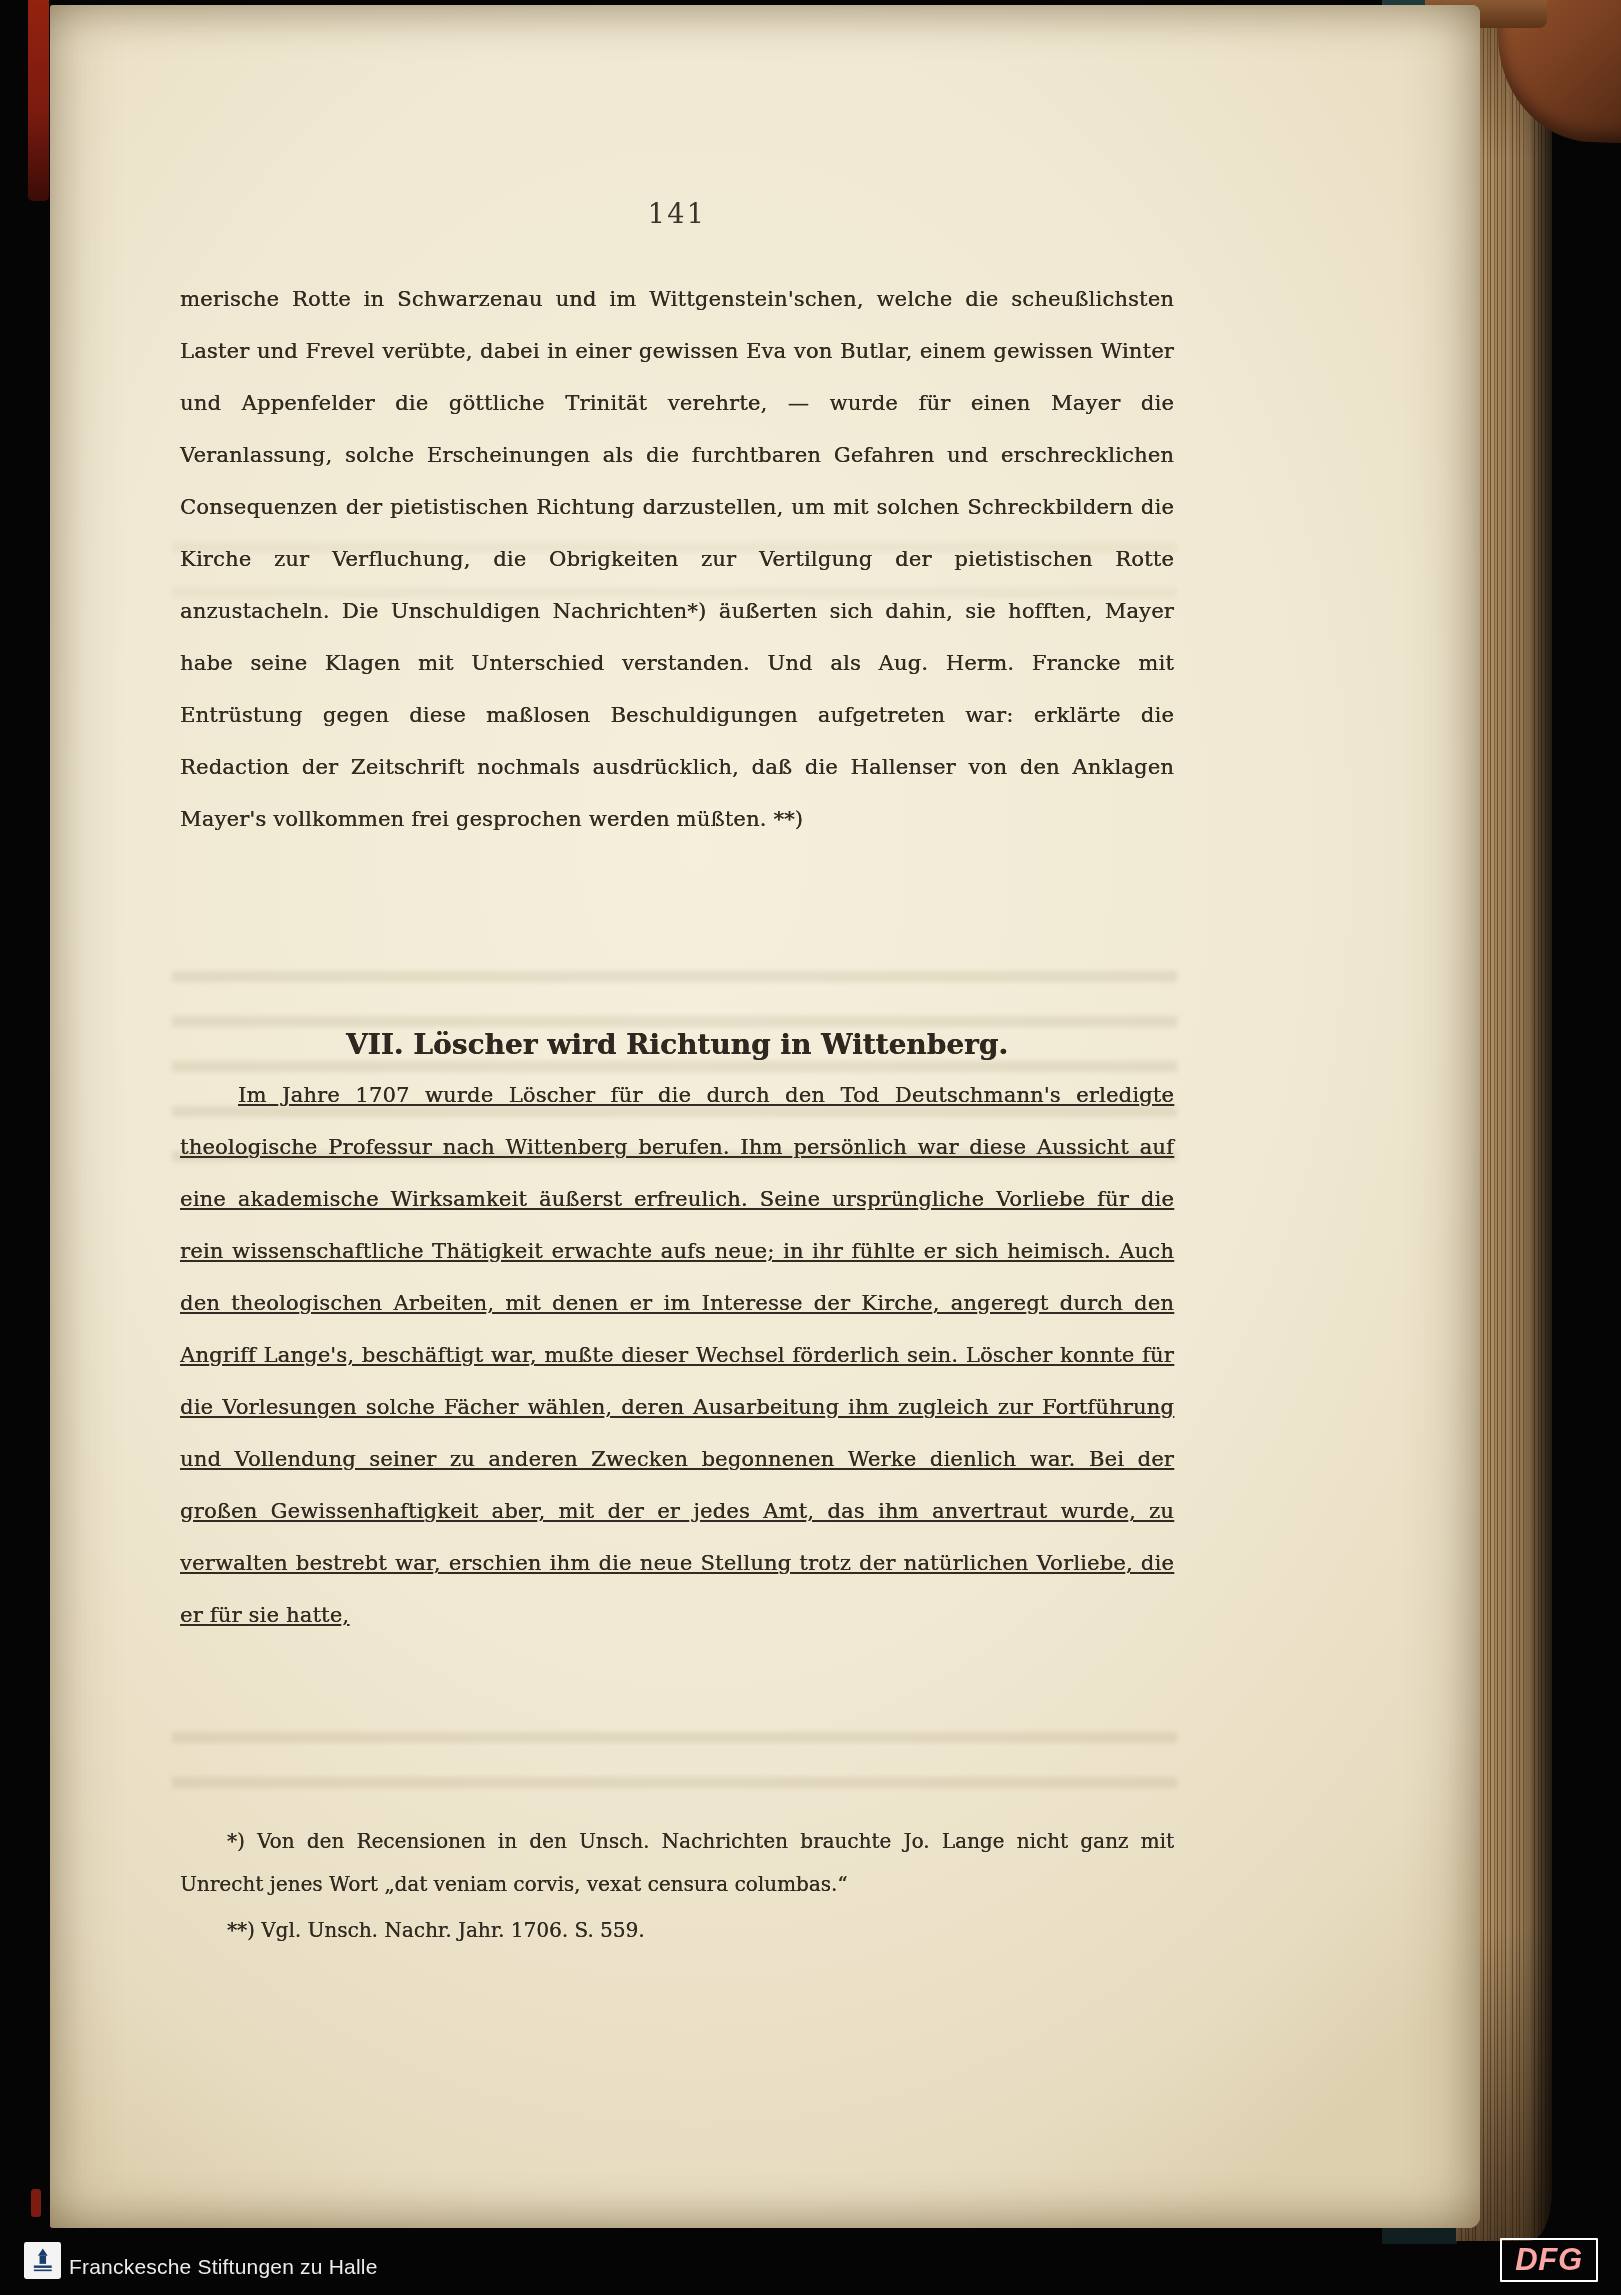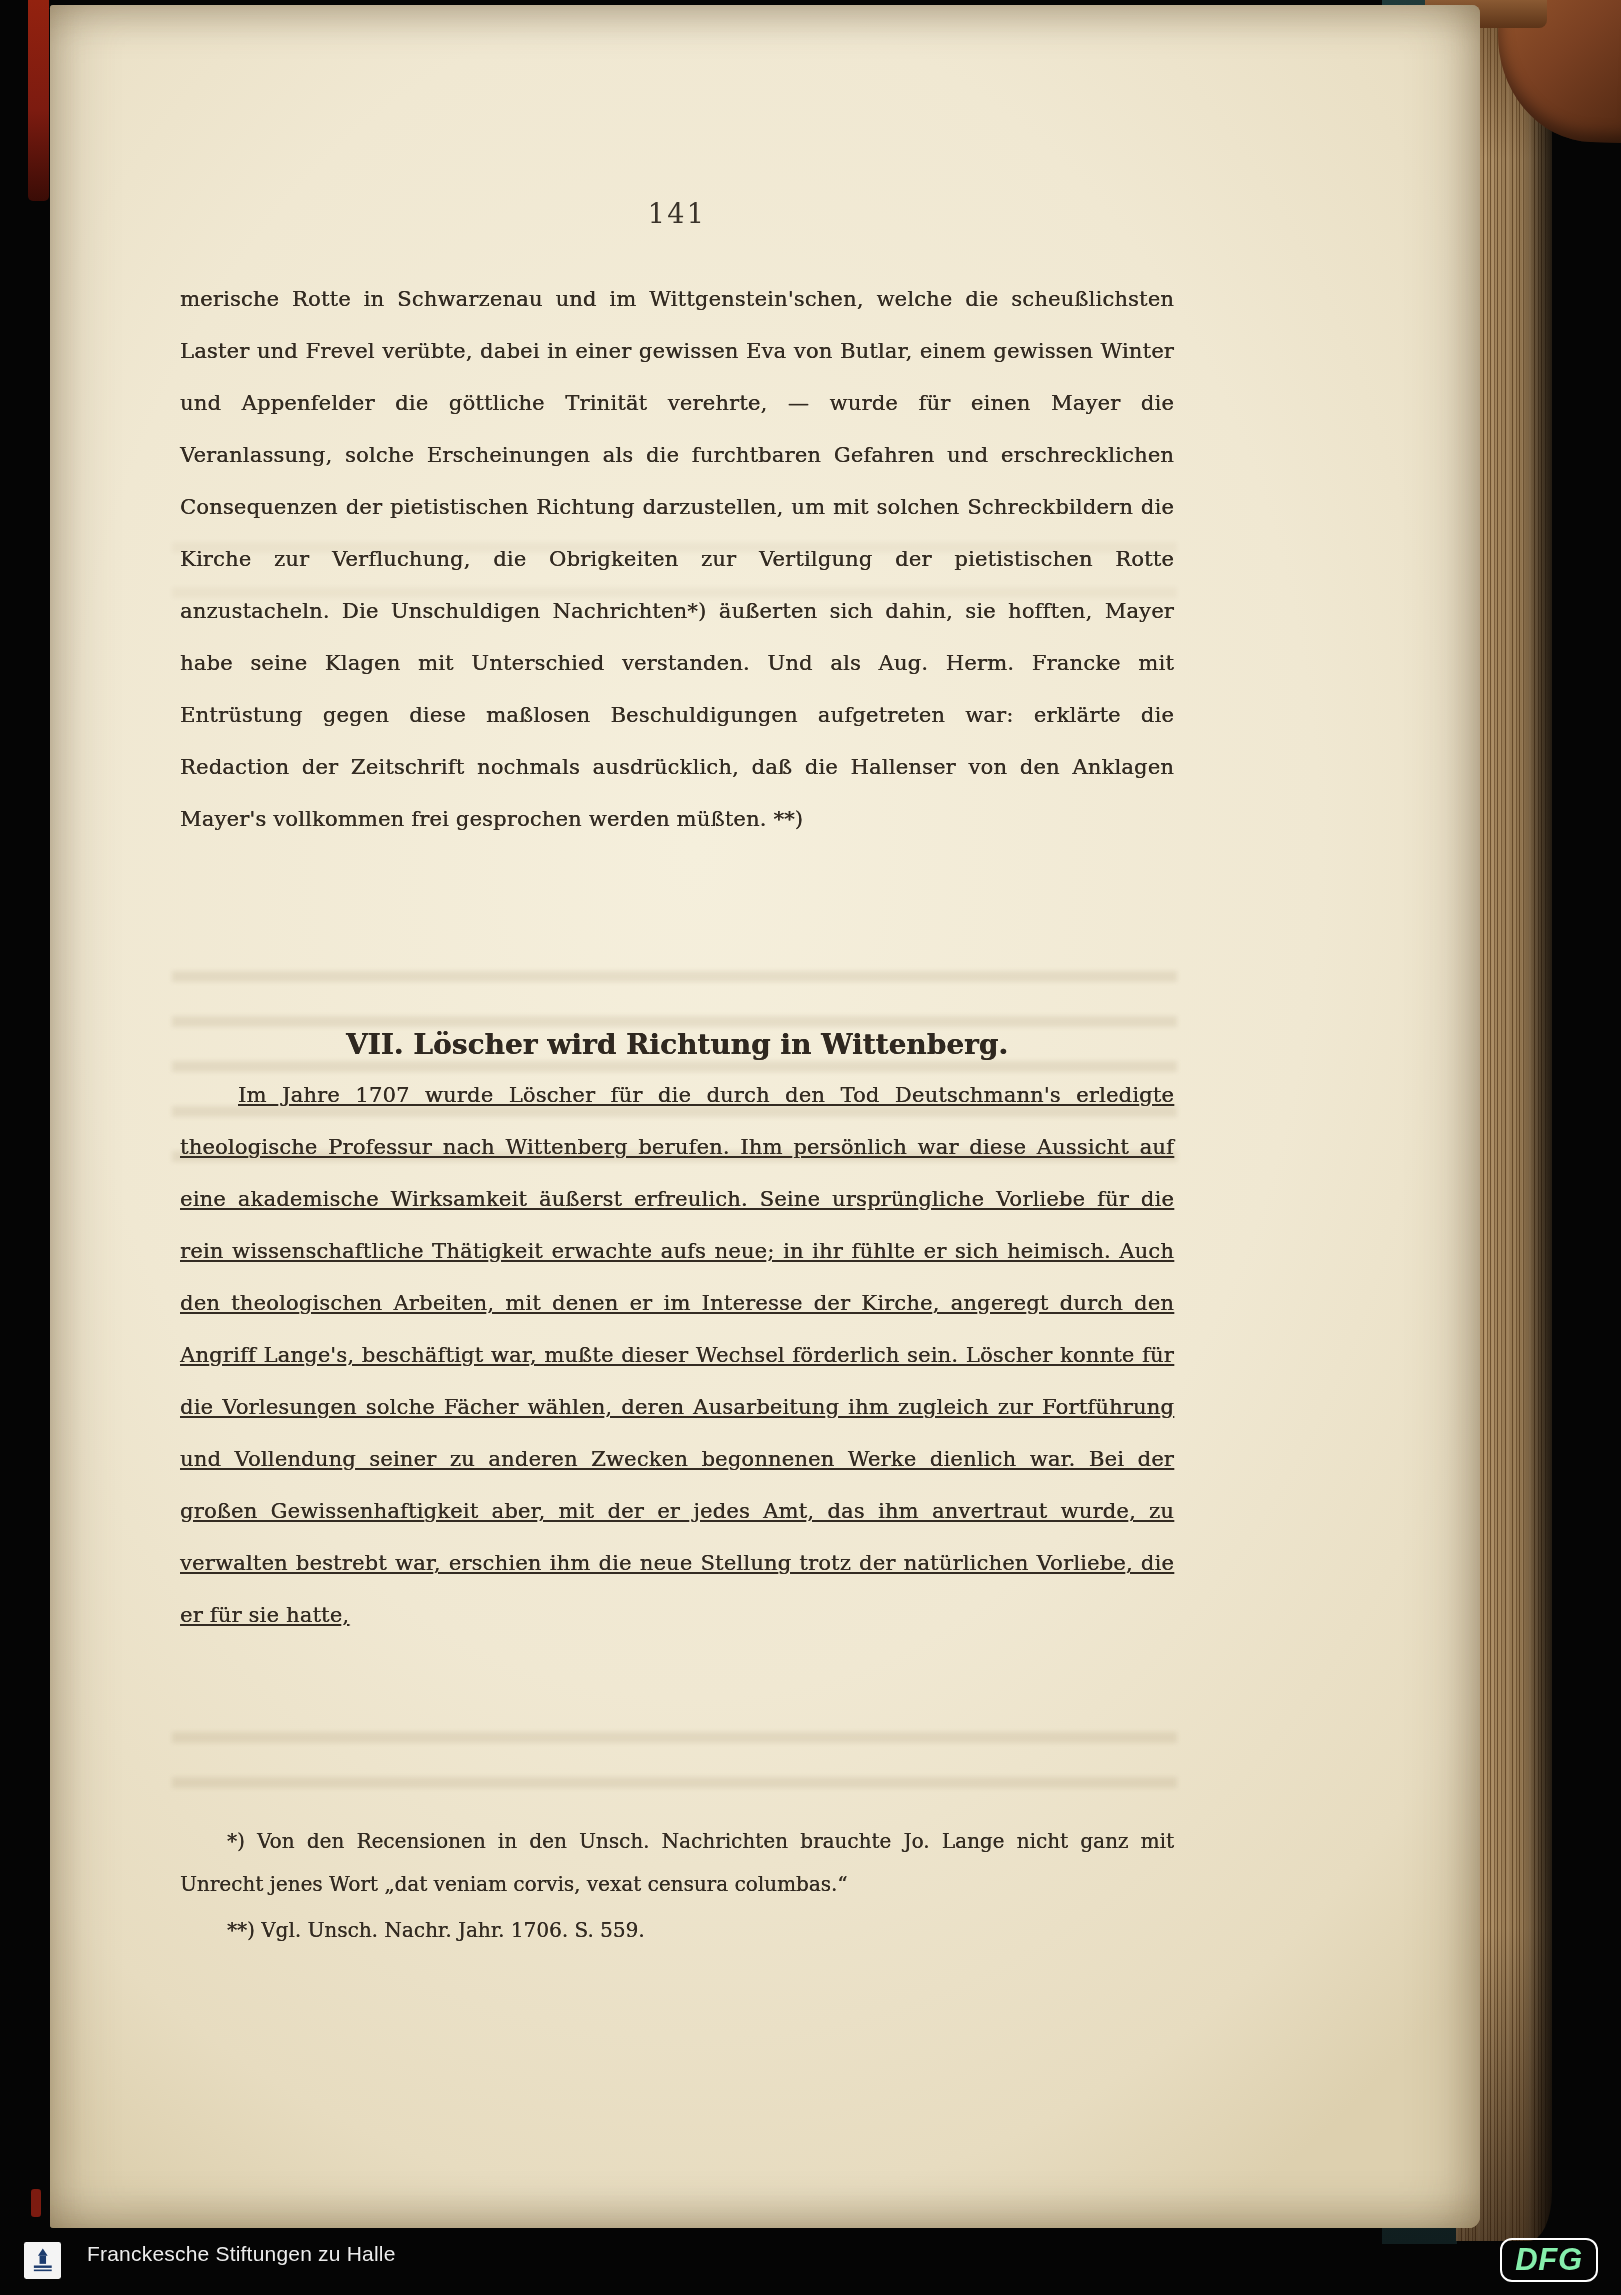--- a/index.html
+++ b/index.html
@@ -114,32 +114,32 @@
   .fn{text-indent:47px;}
   .fn + .fn{margin-top:3.2px;}
 
   
   .footer-bar{
     position:absolute;left:0;bottom:0;width:100%;height:70px;
     display:flex;align-items:center;justify-content:space-between;
     padding:0 24px;box-sizing:border-box;
     font-family:"Liberation Sans", sans-serif;color:#ececec;
   }
-  .footer-left{display:flex;align-items:flex-start;gap:26px;}
+  .footer-left{display:flex;align-items:flex-end;gap:8px;}
   .inst-logo{
     width:37px;height:37px;background:#f4f4f4;border-radius:2.4px;
     display:flex;align-items:center;justify-content:center;flex:0 0 auto;
   }
   .inst-logo svg{display:block;}
   .inst-text{font-size:21px;letter-spacing:0.2px;}
   .dfg-logo{
-    border:2.4px solid #fff;border-radius:12px;
+    border:2.4px solid #fff;border-radius:1px;
     padding:3.2px 13px 4.9px 13px;
     font-weight:bold;font-style:italic;font-size:31px;letter-spacing:0.8px;
-    color:#86efac;line-height:1;
+    color:#fca5a5;line-height:1;
   }
 </style>
 </head>
 <body>
 
 <div class="stage">
 
   <div class="spine-red"></div>
   <div class="spine-red-b"></div>
 

